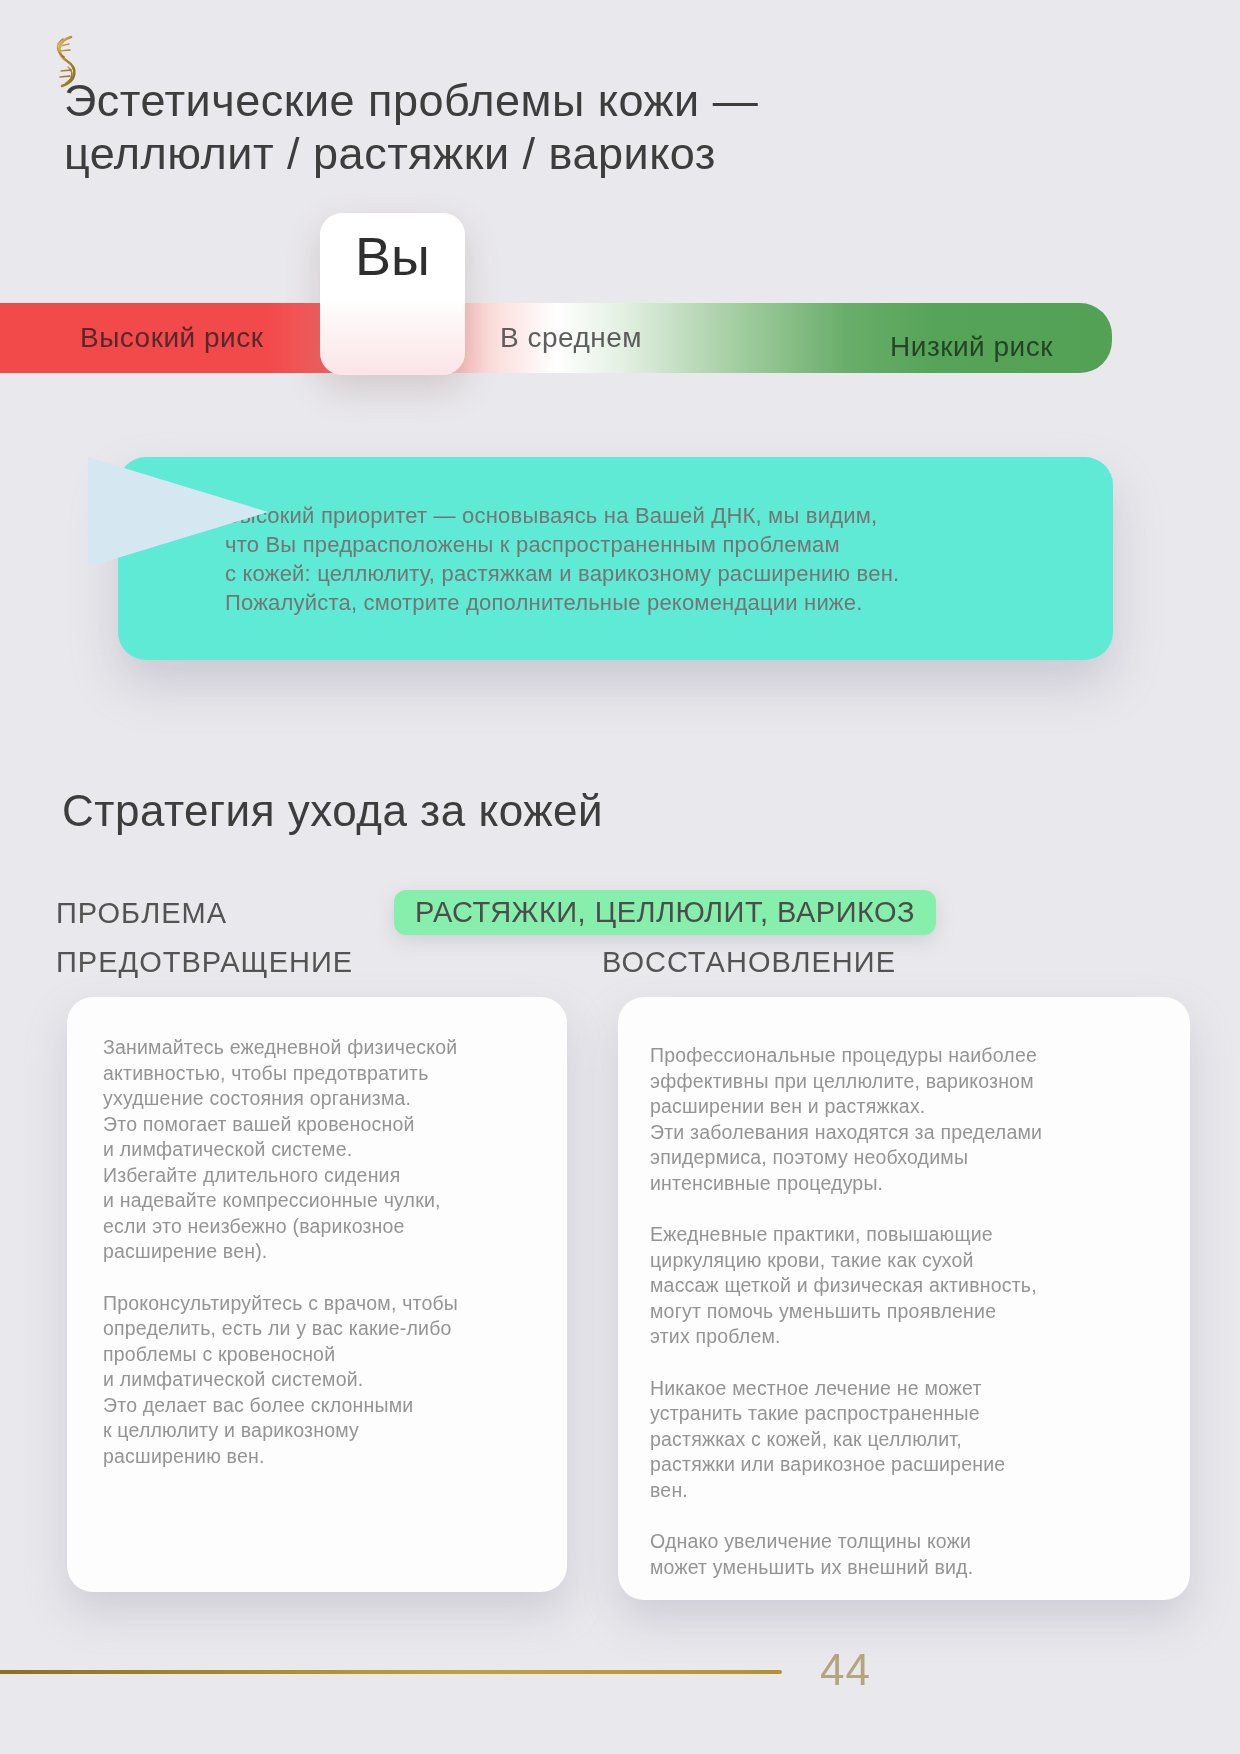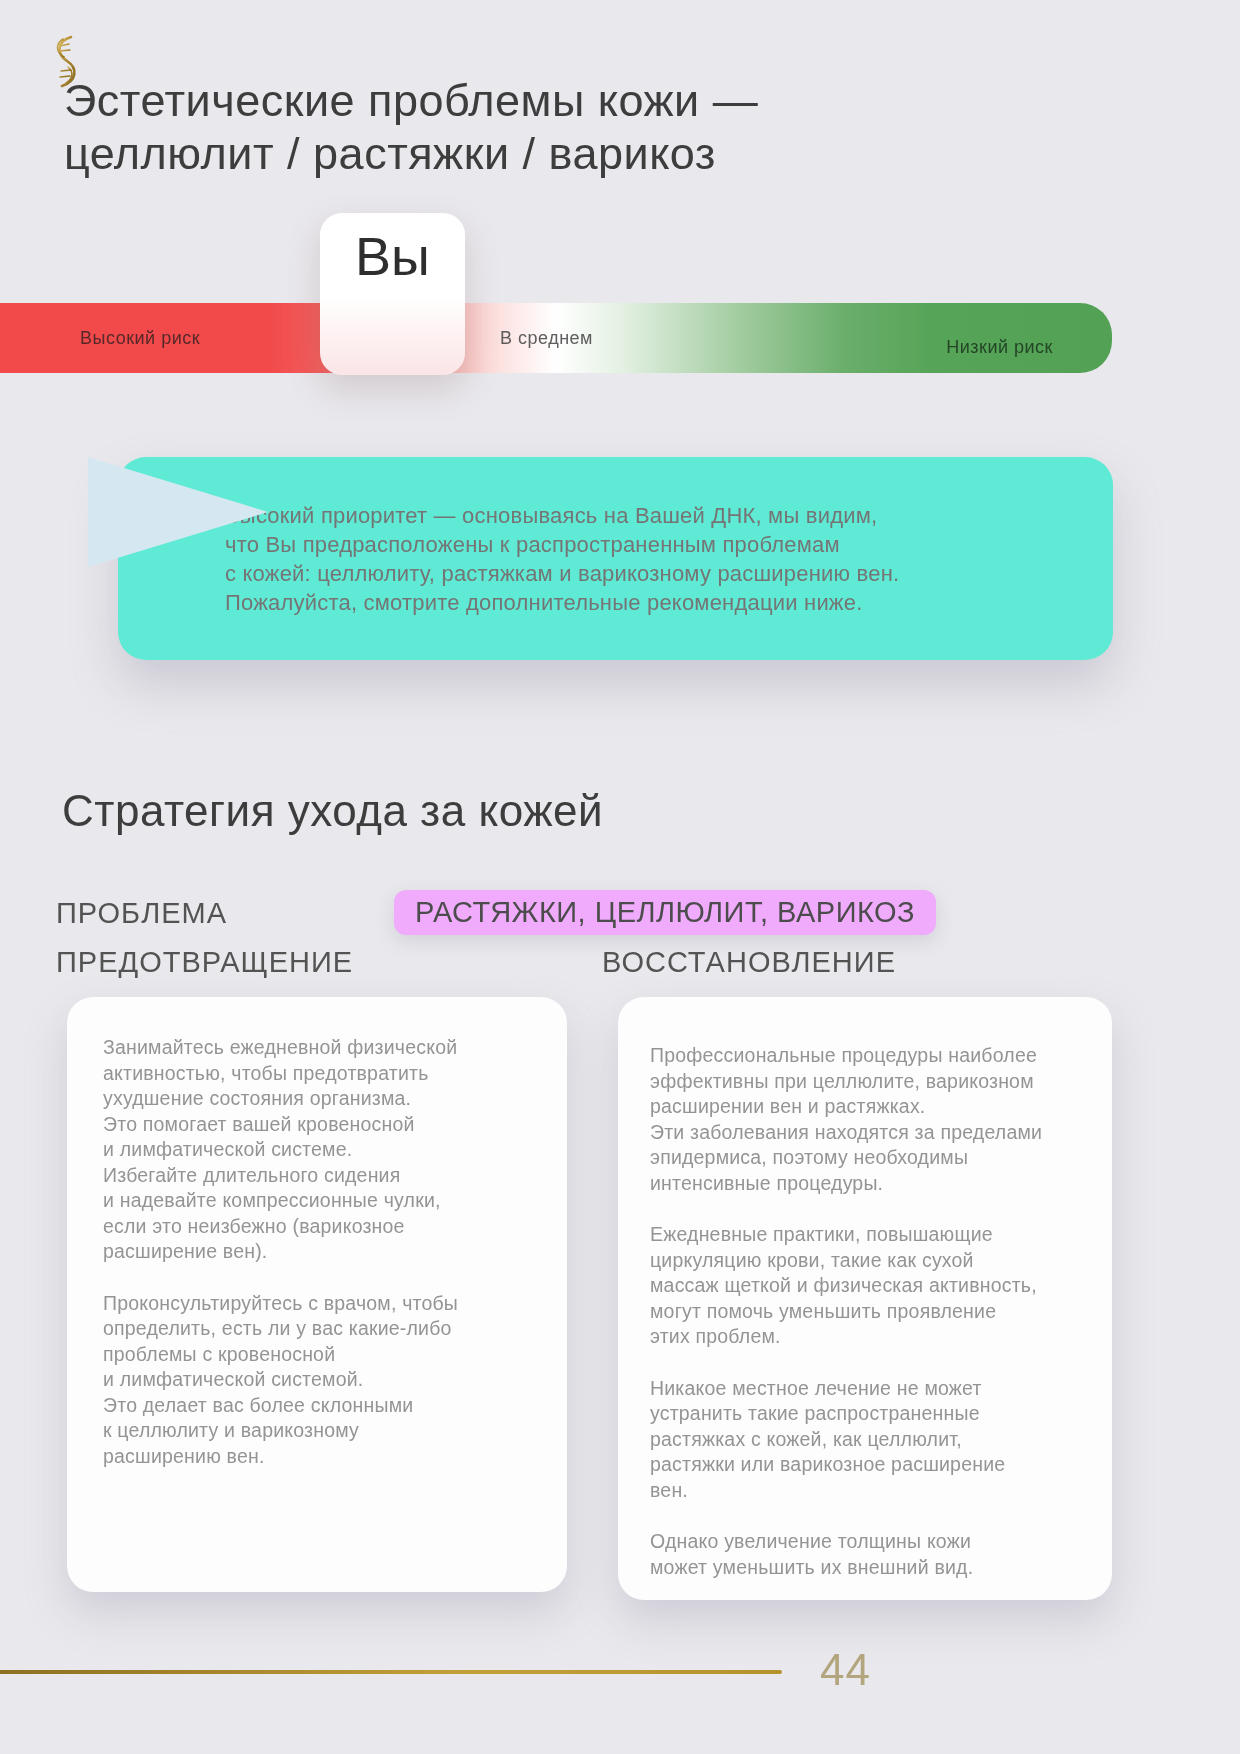--- a/index.html
+++ b/index.html
@@ -27,21 +27,21 @@
     left:0; top:303px; width:1112px; height:70px;
     border-radius:0 32px 32px 0;
     background:linear-gradient(90deg,
       #f2494b 0%, #f2494b 24%, #f4746e 34%, #fbdcda 44%,
       #ffffff 50%, #e3f0e2 56%, #a5cea3 66%, #6aae6b 76%,
       #55a458 84%, #52a155 100%);
     z-index:1;
   }
   .bar-label {
     position:absolute; top:0; height:64px; line-height:70px;
-    font-size:18px; font-weight:300; letter-spacing:.5px;
+    font-size:28px; font-weight:300; letter-spacing:.5px;
   }
   #bar-label-high { left:80px;  color:rgba(52,33,34,.82); }
   #bar-label-avg  { left:500px; color:rgba(72,72,72,.88); }
   #bar-label-low  { right:59px; color:rgba(26,46,27,.82);margin-top:9px; }
 
   #you-marker {
     left:320px; top:213px; width:145px; height:162px;
     border-radius:22px; z-index:3;
     background:linear-gradient(180deg,#ffffff 0%,#ffffff 52%,#fdf0f1 78%,#fae5e7 100%);
     box-shadow:0 14px 34px rgba(125,95,100,.22);
@@ -75,33 +75,33 @@
     left:62px; top:786px;
     font-size:44px; font-weight:300; letter-spacing:.5px; color:#3d3d3d;
   }
   .row-label {
     font-size:29px; font-weight:300; letter-spacing:1px; color:#535353;
   }
   #problem-label { left:56px; top:897px; }
   #problem-badge {
     left:394px; top:890px; height:45px; line-height:45px;
     padding:0 21px; border-radius:12px;
-    background:#f0abfc; box-shadow:0 6px 18px rgba(150,150,170,.28);
+    background:#86efac; box-shadow:0 6px 18px rgba(150,150,170,.28);
     font-size:29px; font-weight:300; letter-spacing:.5px; color:#4c4c4c;
     white-space:nowrap; z-index:2;
   }
   #prevention-label { left:56px; top:946px; }
   #recovery-label  { left:602px; top:946px; }
 
   .text-card {
     background:#fdfdfe; border-radius:26px;
     box-shadow:0 20px 42px rgba(145,145,168,.30);
   }
   #prevention-card { left:67px;  top:997px; width:500px; height:595px; }
-  #recovery-card   { left:618px; top:997px; width:494px; height:603px; }
+  #recovery-card   { left:618px; top:997px; width:572px; height:603px; }
   #prevention-card .card-body { padding:38px 28px 0 36px; }
   #recovery-card   .card-body { padding:46px 26px 0 32px; }
   .card-body p {
     font-size:19.5px; line-height:25.5px; color:#949494;
     letter-spacing:.2px; white-space:pre-line; margin-bottom:26px;
   }
 
   
   #footer-rule {
     left:0; top:1670px; width:782px; height:4px;

